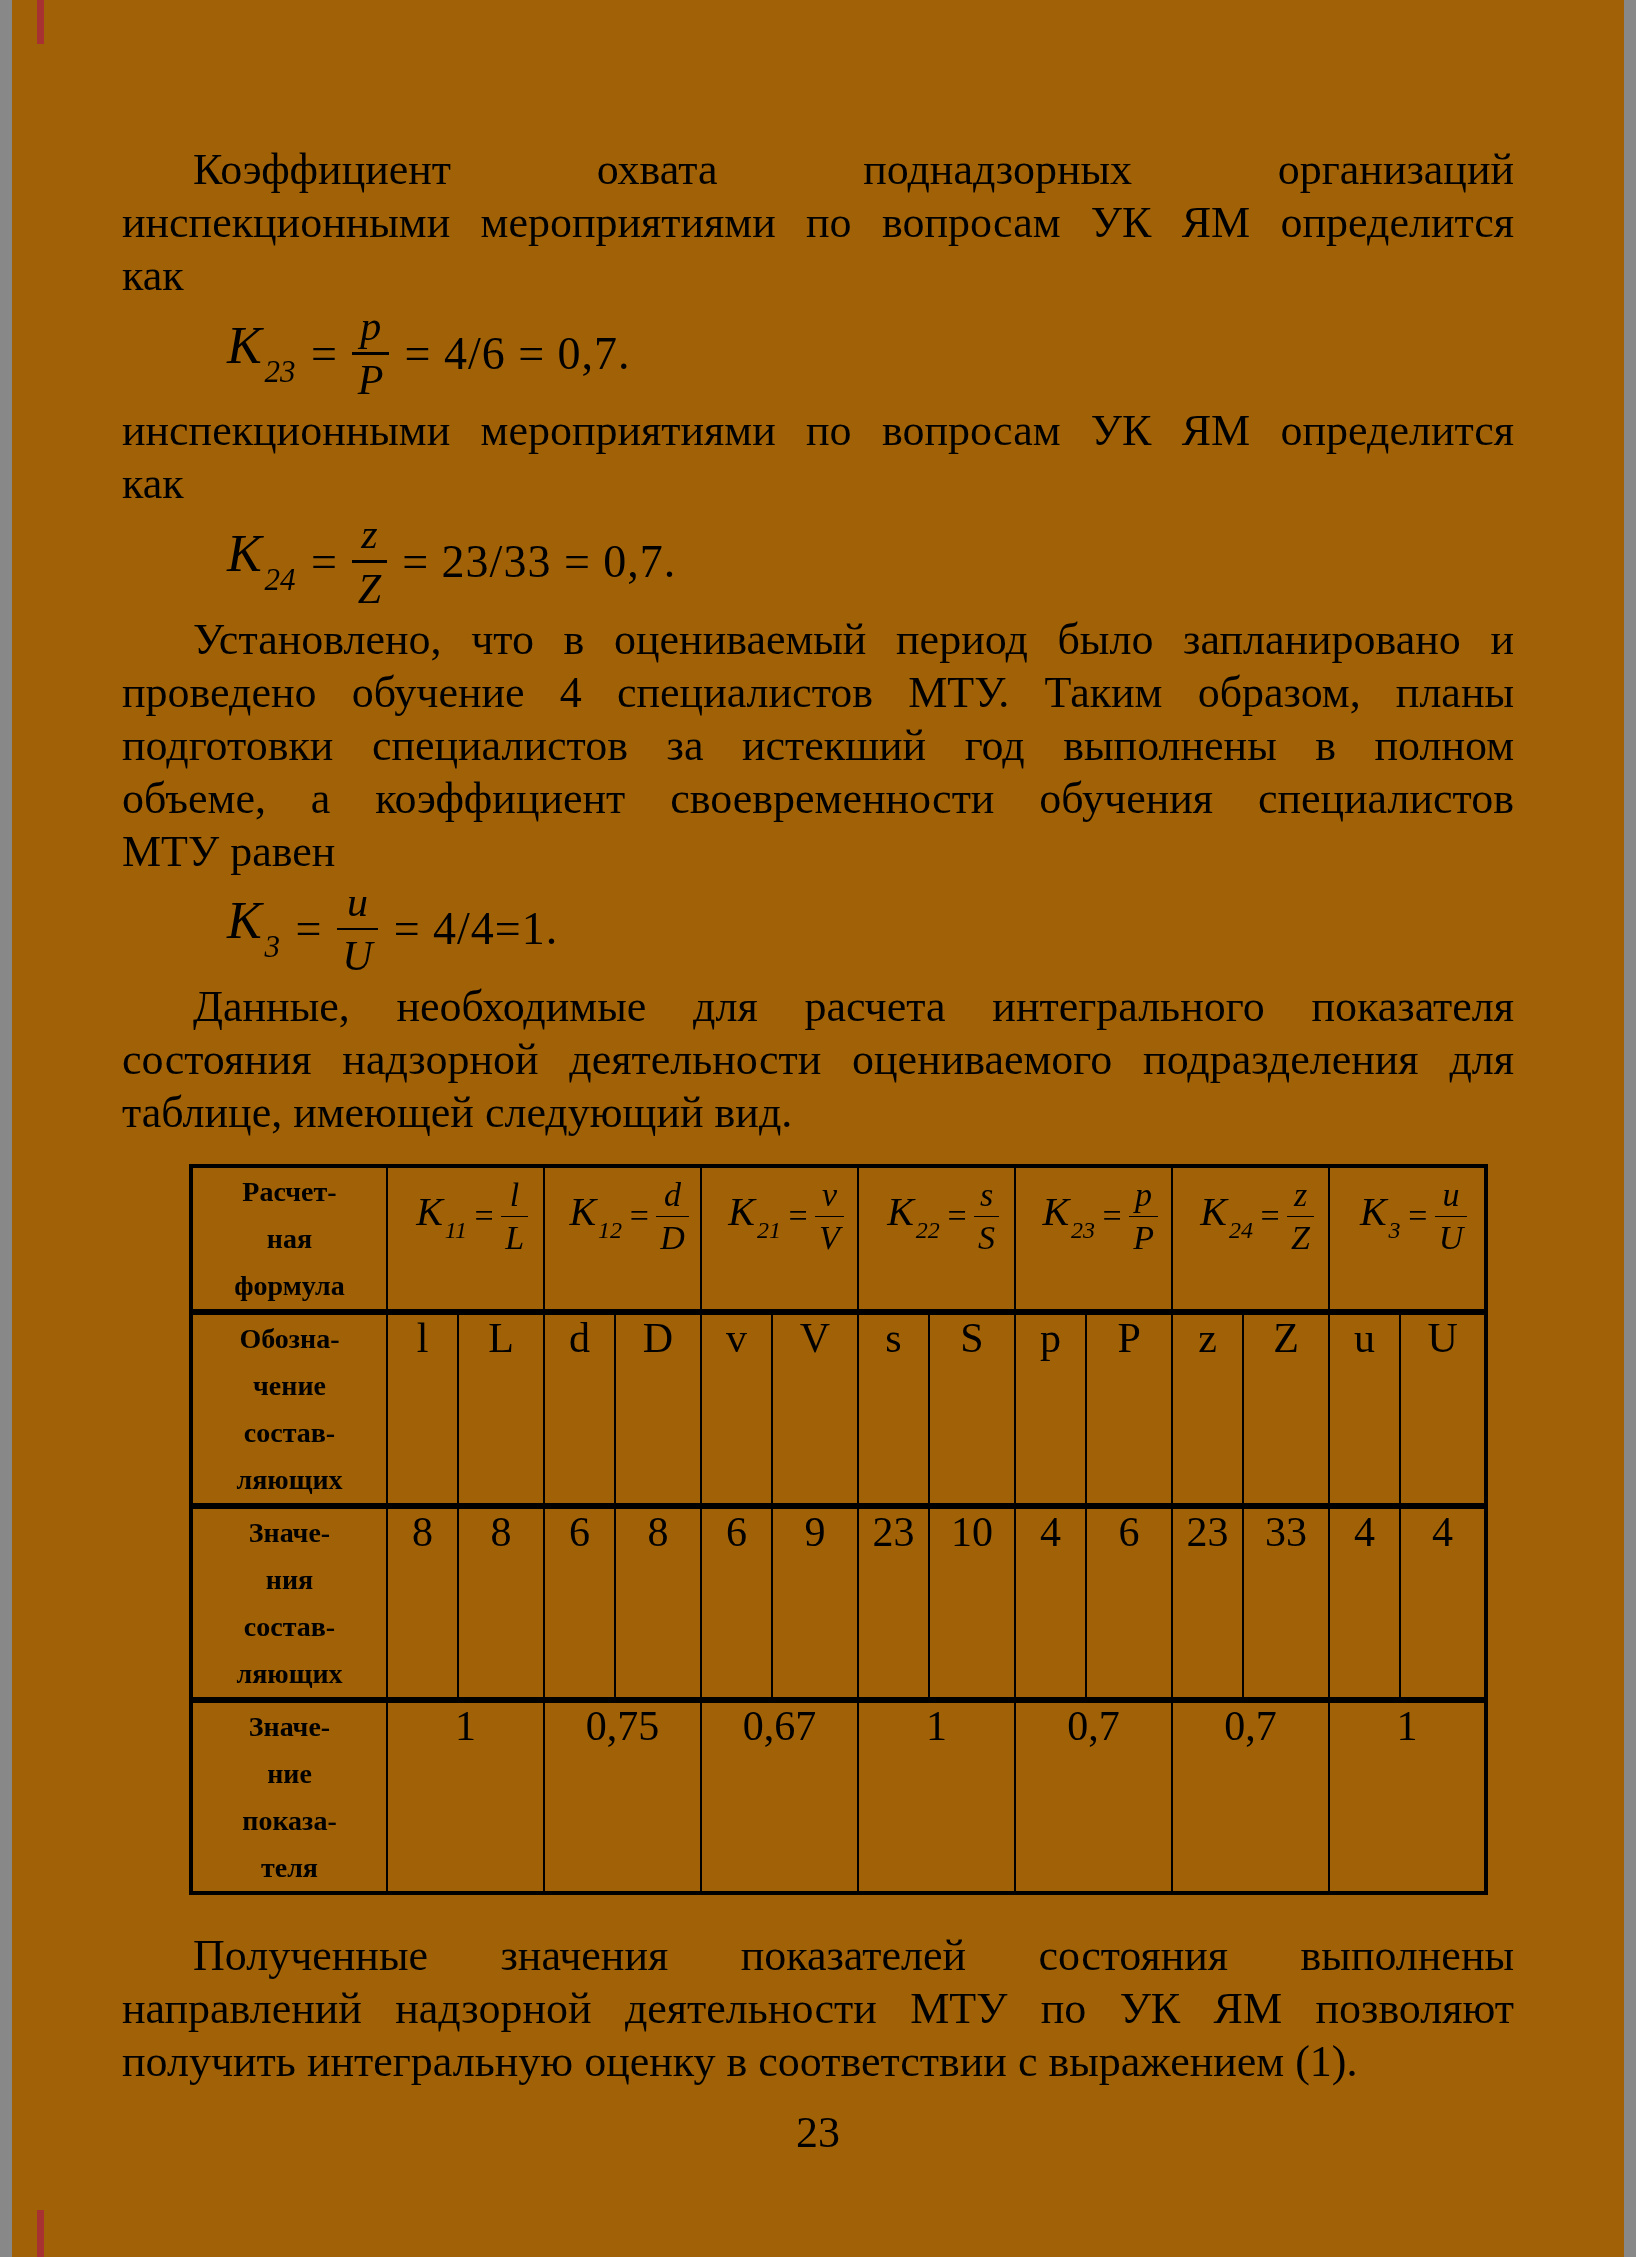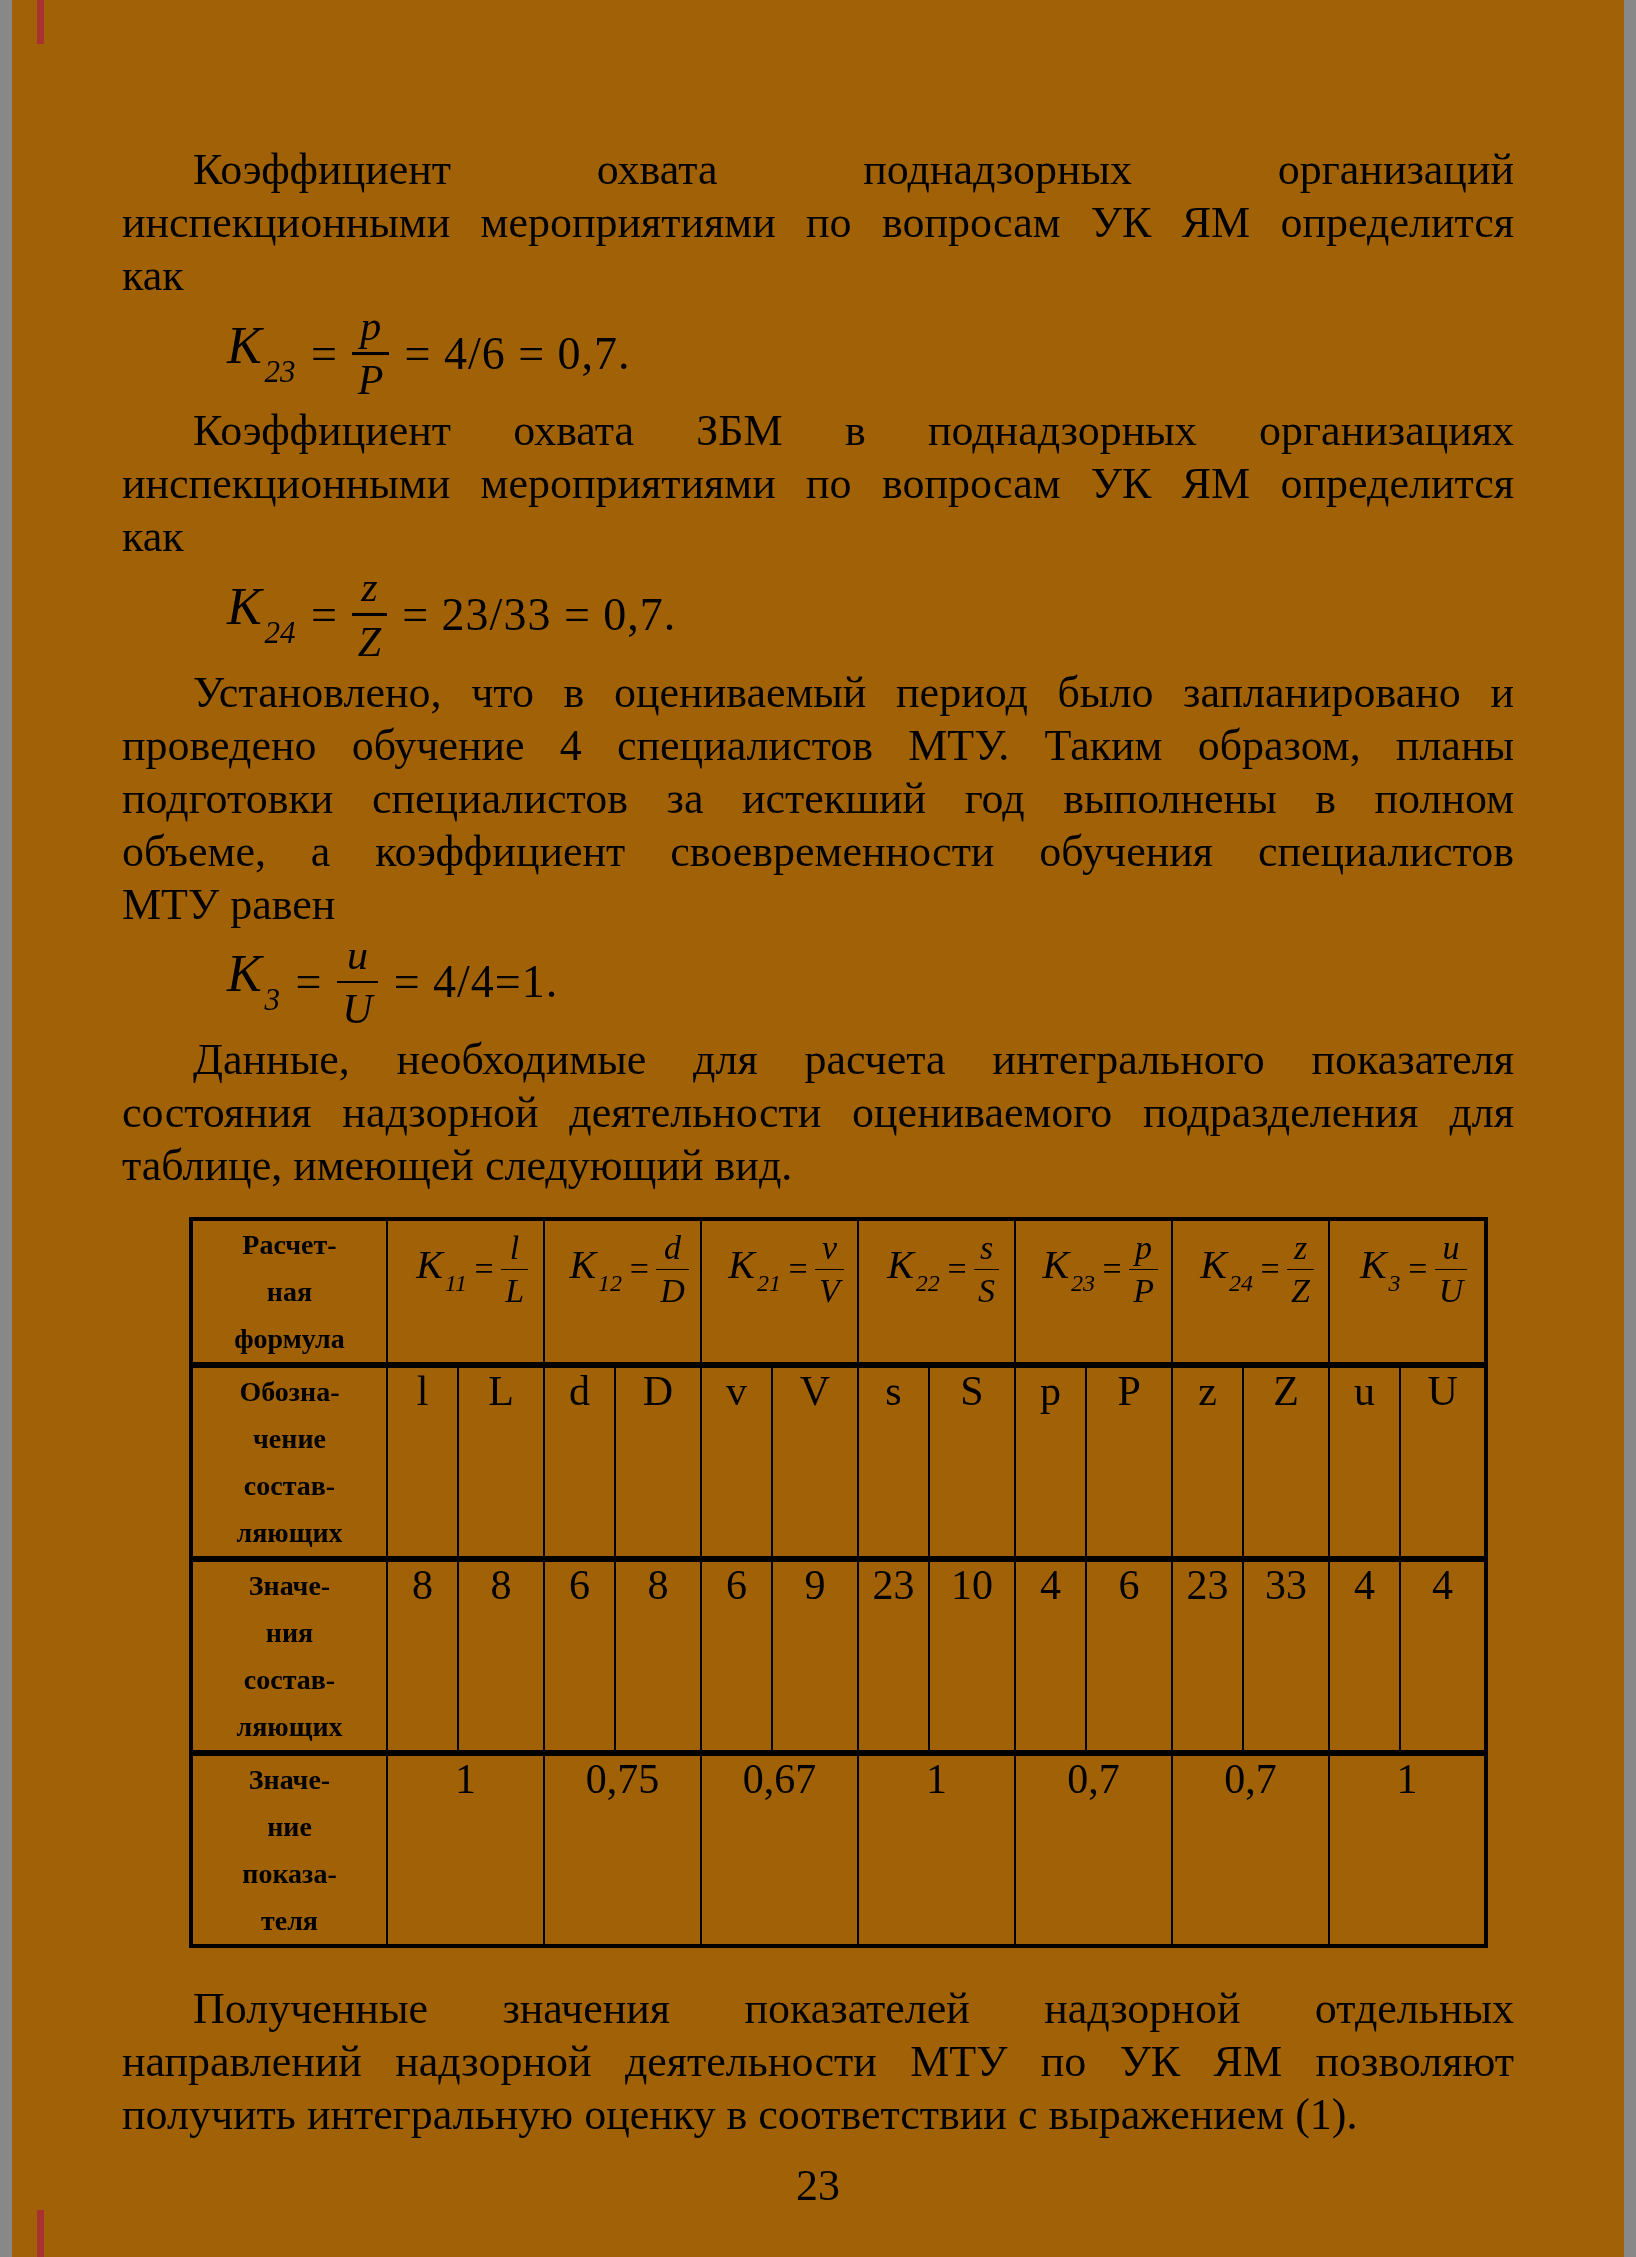--- a/index.html
+++ b/index.html
@@ -119,21 +119,20 @@
       <span class="feq">=</span>
       <span class="frac">
         <span class="num">p</span>
         <span class="bar"></span>
         <span class="den">P</span>
       </span>
       <span class="frest">= 4/6 = 0,7.</span>
     </div>
 
     <div class="para">
-      <div class="line just indent">Коэффициент охвата ЗБМ в поднадзорных организациях</div>
       <div class="line just">инспекционными мероприятиями по вопросам УК ЯМ определится</div>
       <div class="line">как</div>
     </div>
 
     <div class="formula">
       <span class="kwrap"><span>K</span><span class="ksub">24</span></span>
       <span class="feq">=</span>
       <span class="frac">
         <span class="num">z</span>
         <span class="bar"></span>
@@ -318,21 +317,21 @@
         <td class="ind" colspan="2">0,67</td>
         <td class="ind" colspan="2">1</td>
         <td class="ind" colspan="2">0,7</td>
         <td class="ind" colspan="2">0,7</td>
         <td class="ind" colspan="2">1</td>
       </tr>
     </tbody>
       </table>
 
     <div class="para closing">
-      <div class="line just indent">Полученные значения показателей надзорной отдельных</div>
+      <div class="line just indent">Полученные значения показателей состояния выполнены</div>
       <div class="line just">направлений надзорной деятельности МТУ по УК ЯМ позволяют</div>
       <div class="line">получить интегральную оценку в соответствии с выражением (1).</div>
     </div>
 
     <div class="pagenum">23</div>
 
   </div>
 </div>
 
 

